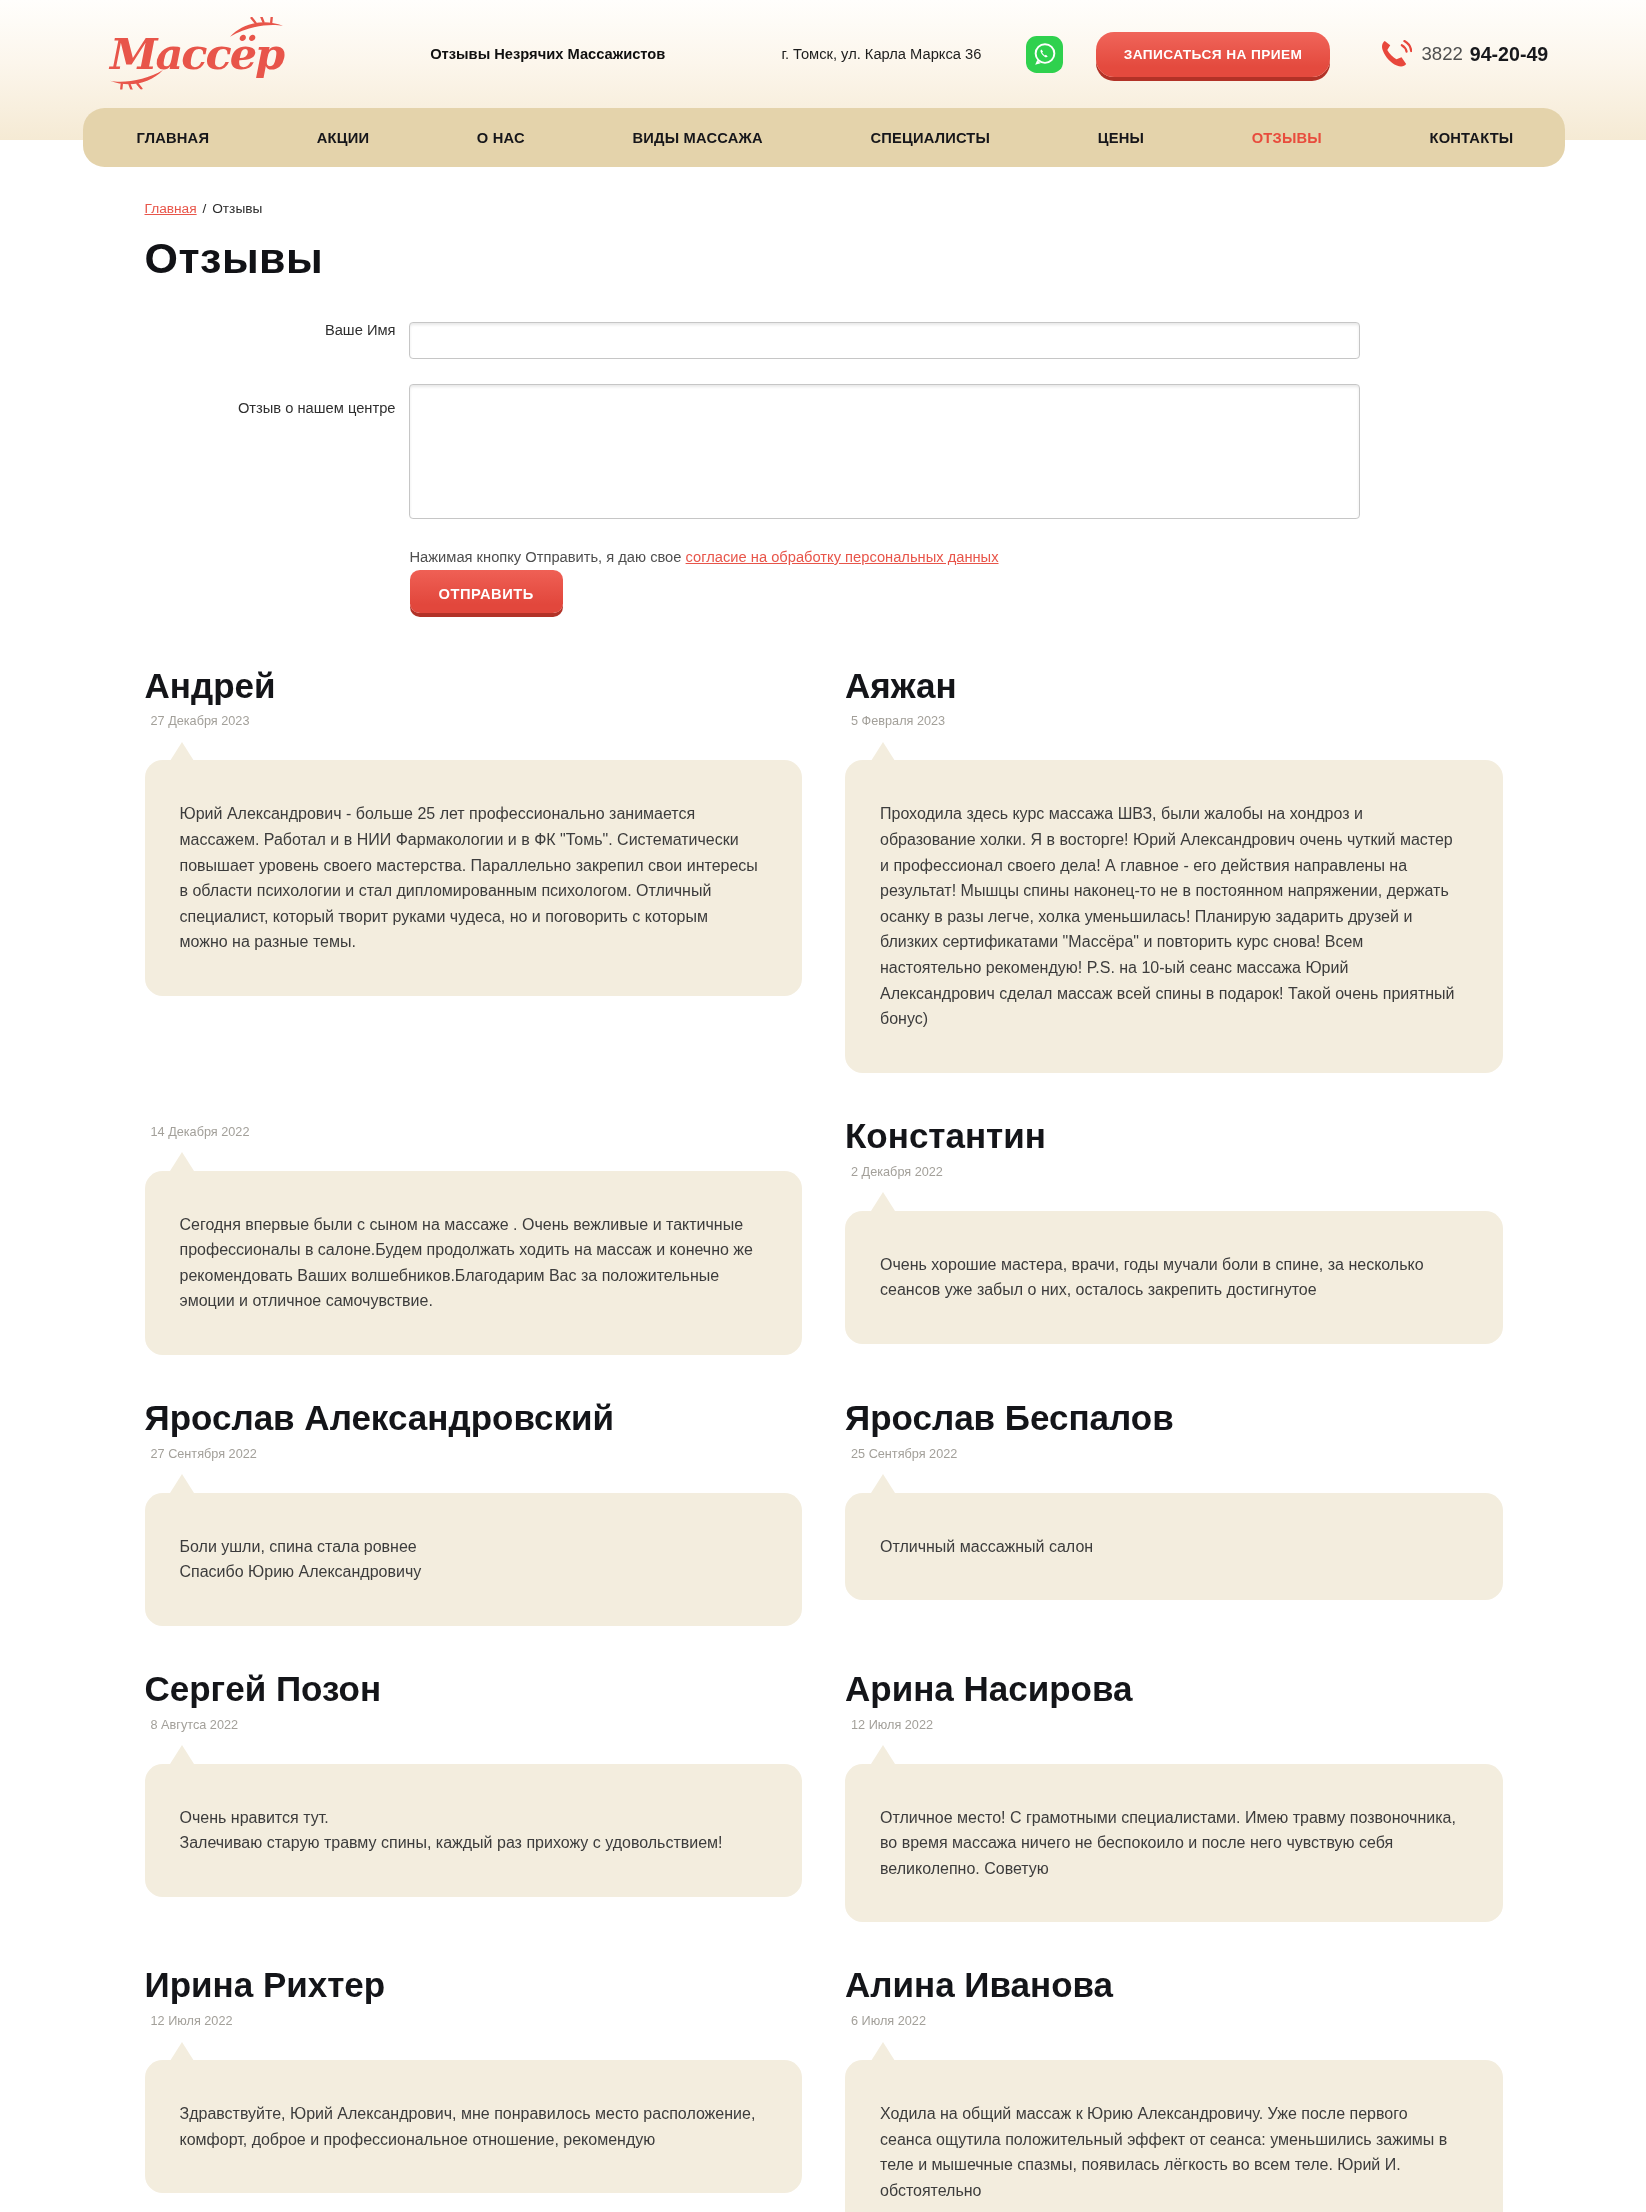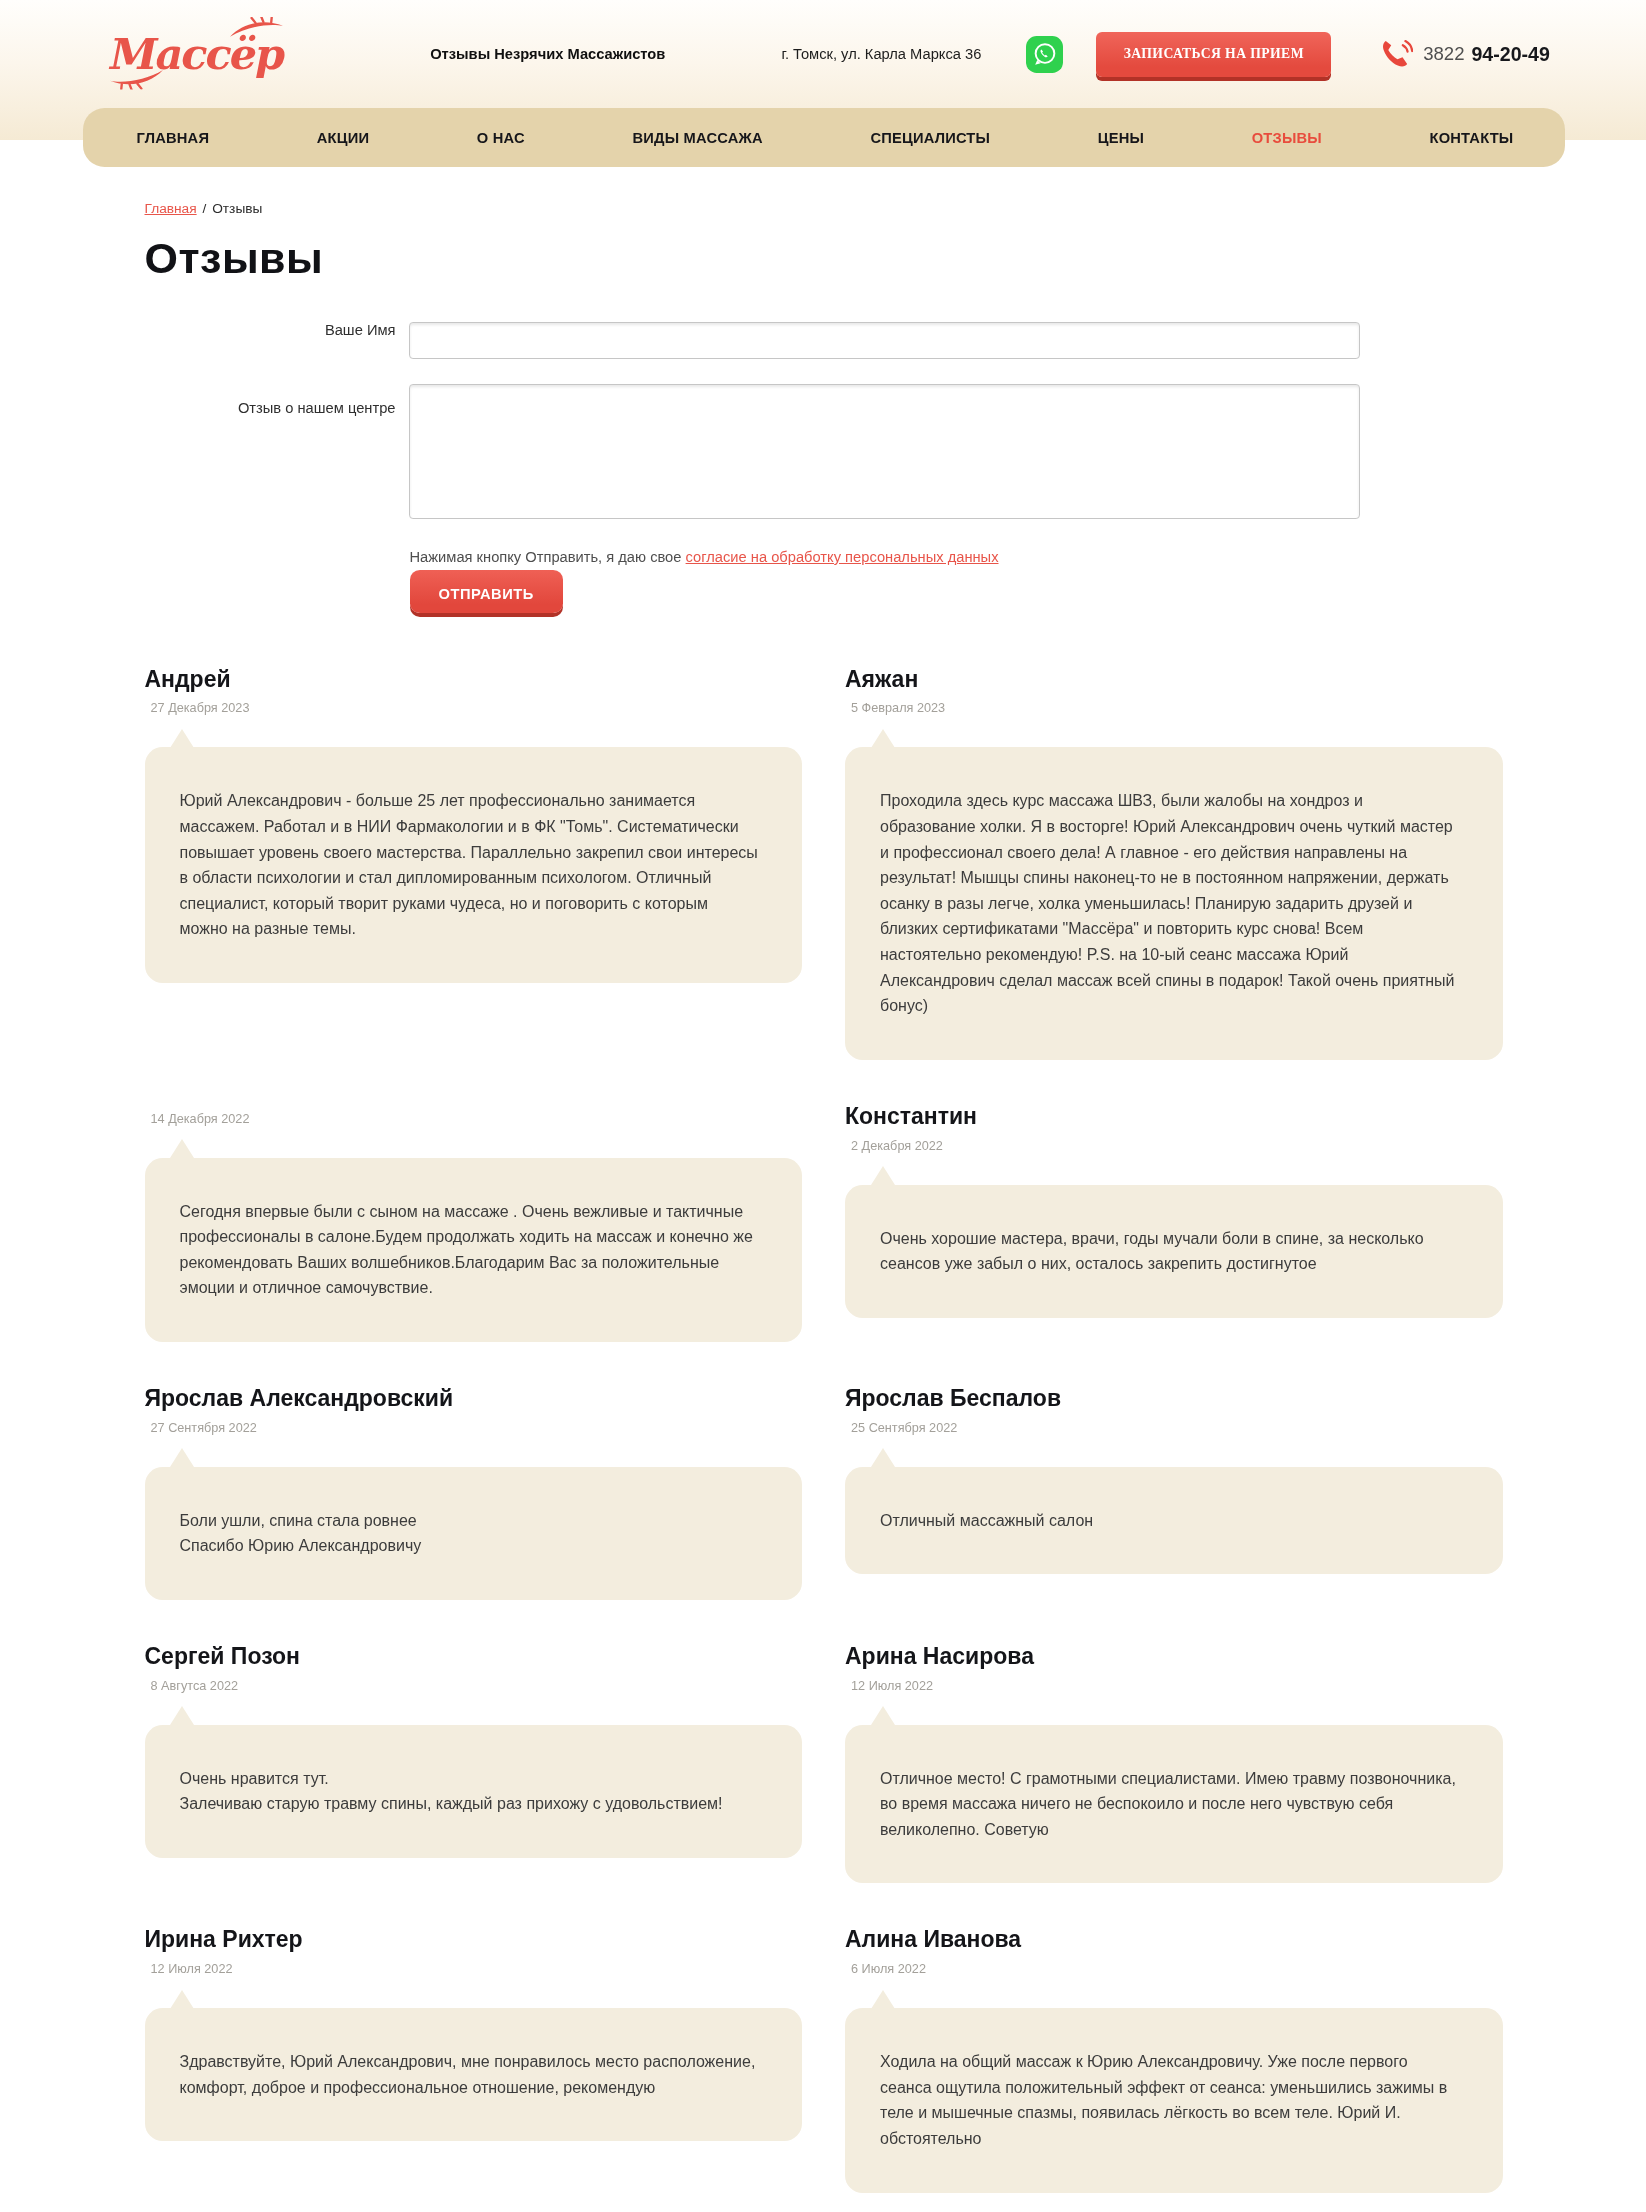--- a/index.html
+++ b/index.html
@@ -37,25 +37,25 @@
     color:var(--accent);letter-spacing:-2px;
   }
   .logo-swash{position:absolute;}
   .logo-swash.top{top:-15.7px;right:-2px;}
   .logo-swash.bottom{bottom:-13.7px;left:-2px;transform:scale(-1,-1);}
   .center-name{margin-left:147px;font-size:14.7px;font-weight:bold;color:#101010;}
   .address{margin-left:116px;font-size:14.7px;color:#1d1d1d;}
   .whatsapp{margin-left:45px;width:37px;height:37px;cursor:pointer;flex:0 0 auto;}
   .appointment-btn{
     margin-left:33px;height:45px;padding:0 27.4px;border:none;cursor:pointer;
-    border-radius:6px;
+    border-radius:18px;
     background:linear-gradient(180deg,#f0655a 0%,#e44a3e 78%);
     box-shadow:0 3.9px 0 var(--accent-deep);
     color:#fff;font-size:13.7px;font-weight:bold;letter-spacing:0.4px;
-    font-family:Liberation Serif, serif;
+    font-family:Liberation Sans, sans-serif;
   }
   .phone{margin-left:47px;display:flex;align-items:center;}
   .phone svg{margin-right:9.8px;}
   .phone-code{font-size:18.6px;color:#4f4f4f;margin-right:6.9px;}
   .phone-number{font-size:19.6px;font-weight:bold;color:var(--ink);cursor:pointer;}
 
   
   .nav-bar{
     width:1482px;margin:0 auto;height:59px;
     background:var(--nav-bg);border-radius:21.6px;
@@ -108,21 +108,21 @@
     font-family:inherit;
   }
 
   
   .reviews-grid{
     margin-top:53px;
     display:grid;grid-template-columns:1fr 1fr;
     column-gap:43px;row-gap:43px;
   }
   .review-item{min-width:0;}
-  .review-author{font-size:23px;font-weight:600;color:#141519;margin:0;}
+  .review-author{font-size:35px;font-weight:600;color:#141519;margin:0;}
   .review-date{margin-top:8.8px;font-size:12.7px;color:var(--gray);margin-left:6px;}
   .review-bubble{
     position:relative;margin-top:32px;background:var(--bubble);
     border-radius:17.6px;padding:41px 44px 41px 35px;
   }
   .review-bubble::before{
     content:"";position:absolute;top:-18.6px;left:25.5px;width:0;height:0;
     border-left:12.7px solid transparent;border-right:12.7px solid transparent;
     border-bottom:19.6px solid var(--bubble);
   }

